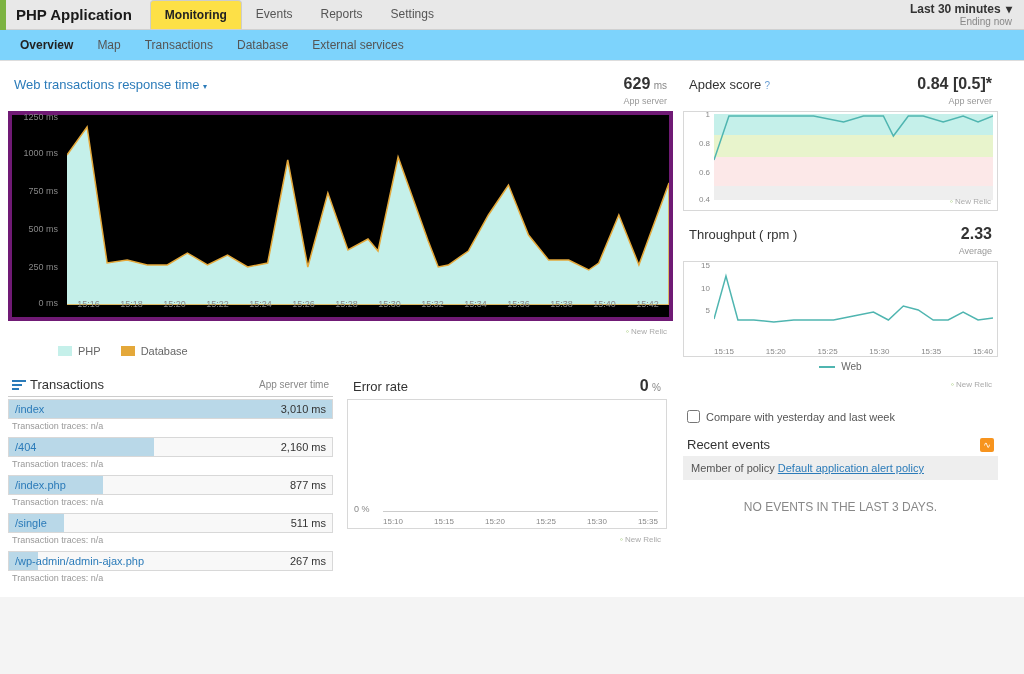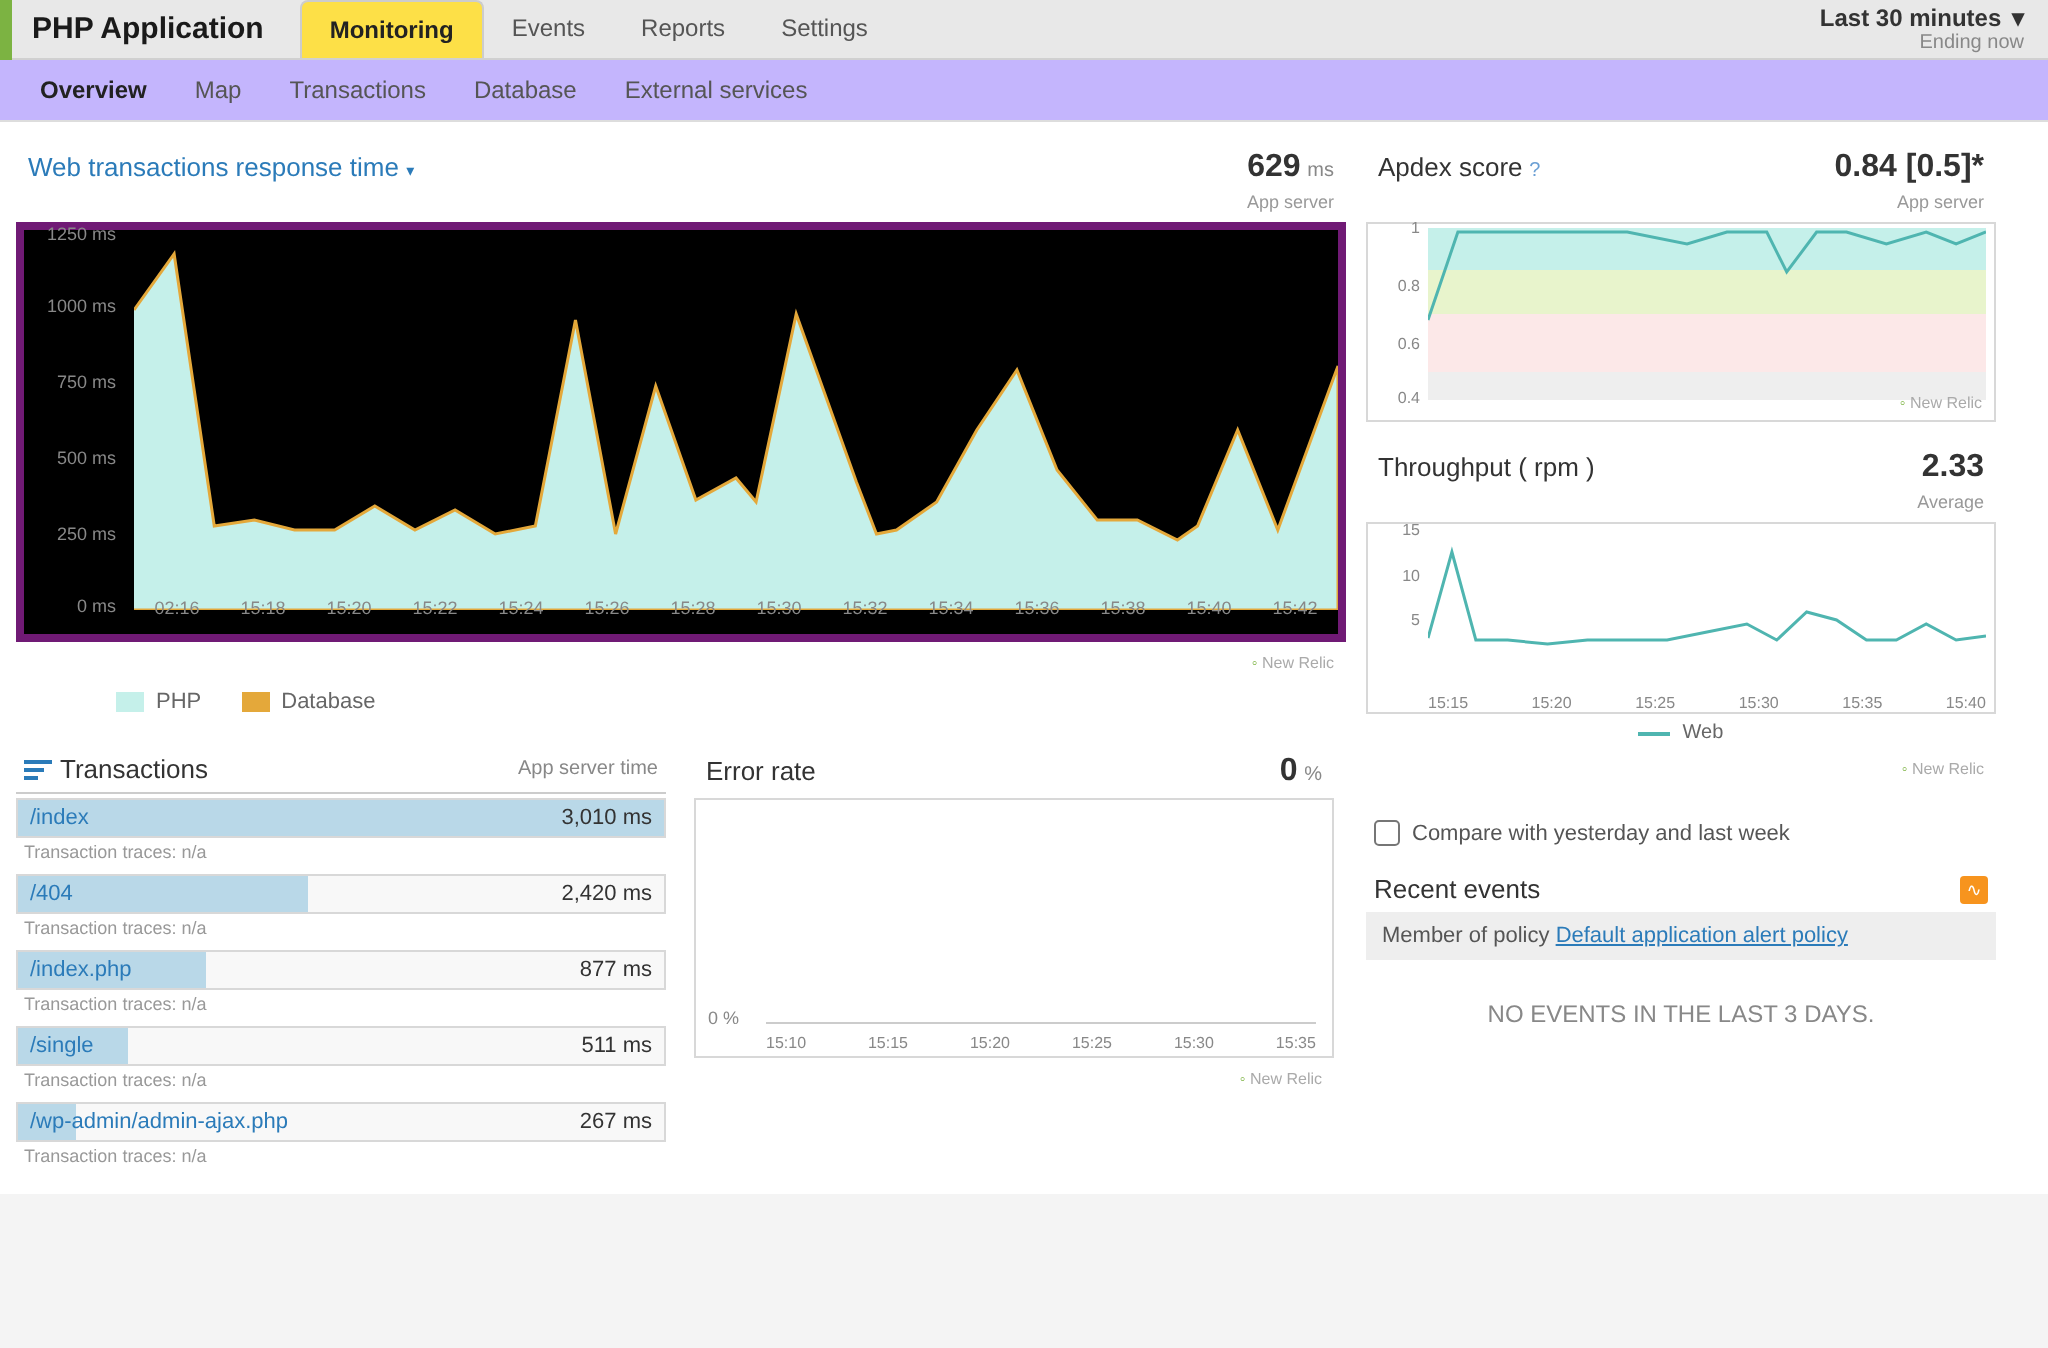--- a/index.html
+++ b/index.html
@@ -9,21 +9,21 @@
 .green-bar { width: 6px; height: 30px; background: #7cb342; }
 .app-title { font-size: 15px; font-weight: bold; color: #1a1a1a; padding: 0 18px 0 10px; }
 .main-tabs { display: flex; gap: 0; }
 .main-tab { padding: 7px 14px; color: #555; font-size: 12px; cursor: pointer; }
 .main-tab.active { background: #fde047; border: 1px solid #ccc; border-bottom: none; border-radius: 4px 4px 0 0; color: #222; font-weight: bold; }
 .time-range { margin-left: auto; text-align: right; padding-right: 12px; }
 .time-range .tr-label { font-weight: bold; color: #333; font-size: 12px; }
 .time-range .tr-sub { font-size: 10px; color: #888; }
 .tr-arrow { display:inline-block; margin-left:2px; }
 
-.sub-nav { display: flex; gap: 24px; padding: 8px 20px; background: #c4b5fd; border-bottom: 1px solid #ddd; }
+.sub-nav { display: flex; gap: 24px; padding: 8px 20px; background: #7dd3fc; border-bottom: 1px solid #ddd; }
 .sub-nav-item { color: #555; font-size: 12px; cursor: pointer; }
 .sub-nav-item.active { color: #222; font-weight: bold; }
 
 .content { background: #fff; padding: 10px 8px; display: flex; gap: 10px; }
 .left-col { width: 665px; }
 .right-col { width: 315px; }
 
 .panel { margin-bottom: 10px; }
 .panel-header { display: flex; align-items: baseline; justify-content: space-between; padding: 4px 6px; }
 .panel-title { color: #2b7bb9; font-size: 13px; font-weight: normal; cursor: pointer; }
@@ -129,21 +129,21 @@
           <div class="y-tick" style="top:60%">500 ms</div>
           <div class="y-tick" style="top:80%">250 ms</div>
           <div class="y-tick" style="top:99%">0 ms</div>
         </div>
         <div class="plot">
           <svg viewBox="0 0 600 190" preserveAspectRatio="none" width="100%" height="100%">
             <polyline fill="#c5f0ea" stroke="#e4a83a" stroke-width="1.5" points="0,40 20,12 40,148 60,145 80,150 100,150 120,138 140,150 160,140 180,152 200,148 220,45 240,152 260,78 280,135 300,124 310,136 330,42 360,126 370,152 380,150 400,136 420,100 440,70 460,120 480,145 500,145 520,155 530,148 550,100 570,150 600,68 600,190 0,190"></polyline>
           </svg>
         </div>
         <div class="x-axis">
-          <span class="x-tick">02:16</span>
+          <span class="x-tick">15:16</span>
             <span class="x-tick">15:18</span>
             <span class="x-tick">15:20</span>
             <span class="x-tick">15:22</span>
             <span class="x-tick">15:24</span>
             <span class="x-tick">15:26</span>
             <span class="x-tick">15:28</span>
             <span class="x-tick">15:30</span>
             <span class="x-tick">15:32</span>
             <span class="x-tick">15:34</span>
             <span class="x-tick">15:36</span>
@@ -181,21 +181,21 @@
         <div id="trans-rows">
             <div class="trans-row">
               <div class="trans-bar" style="width:100%"></div>
               <span class="trans-name">/index</span>
               <span class="trans-val">3,010 ms</span>
             </div>
             <div class="trans-trace">Transaction traces: n/a</div>
             <div class="trans-row">
               <div class="trans-bar" style="width:45%"></div>
               <span class="trans-name">/404</span>
-              <span class="trans-val">2,420 ms</span>
+              <span class="trans-val">2,160 ms</span>
             </div>
             <div class="trans-trace">Transaction traces: n/a</div>
             <div class="trans-row">
               <div class="trans-bar" style="width:29%"></div>
               <span class="trans-name">/index.php</span>
               <span class="trans-val">877 ms</span>
             </div>
             <div class="trans-trace">Transaction traces: n/a</div>
             <div class="trans-row">
               <div class="trans-bar" style="width:17%"></div>

